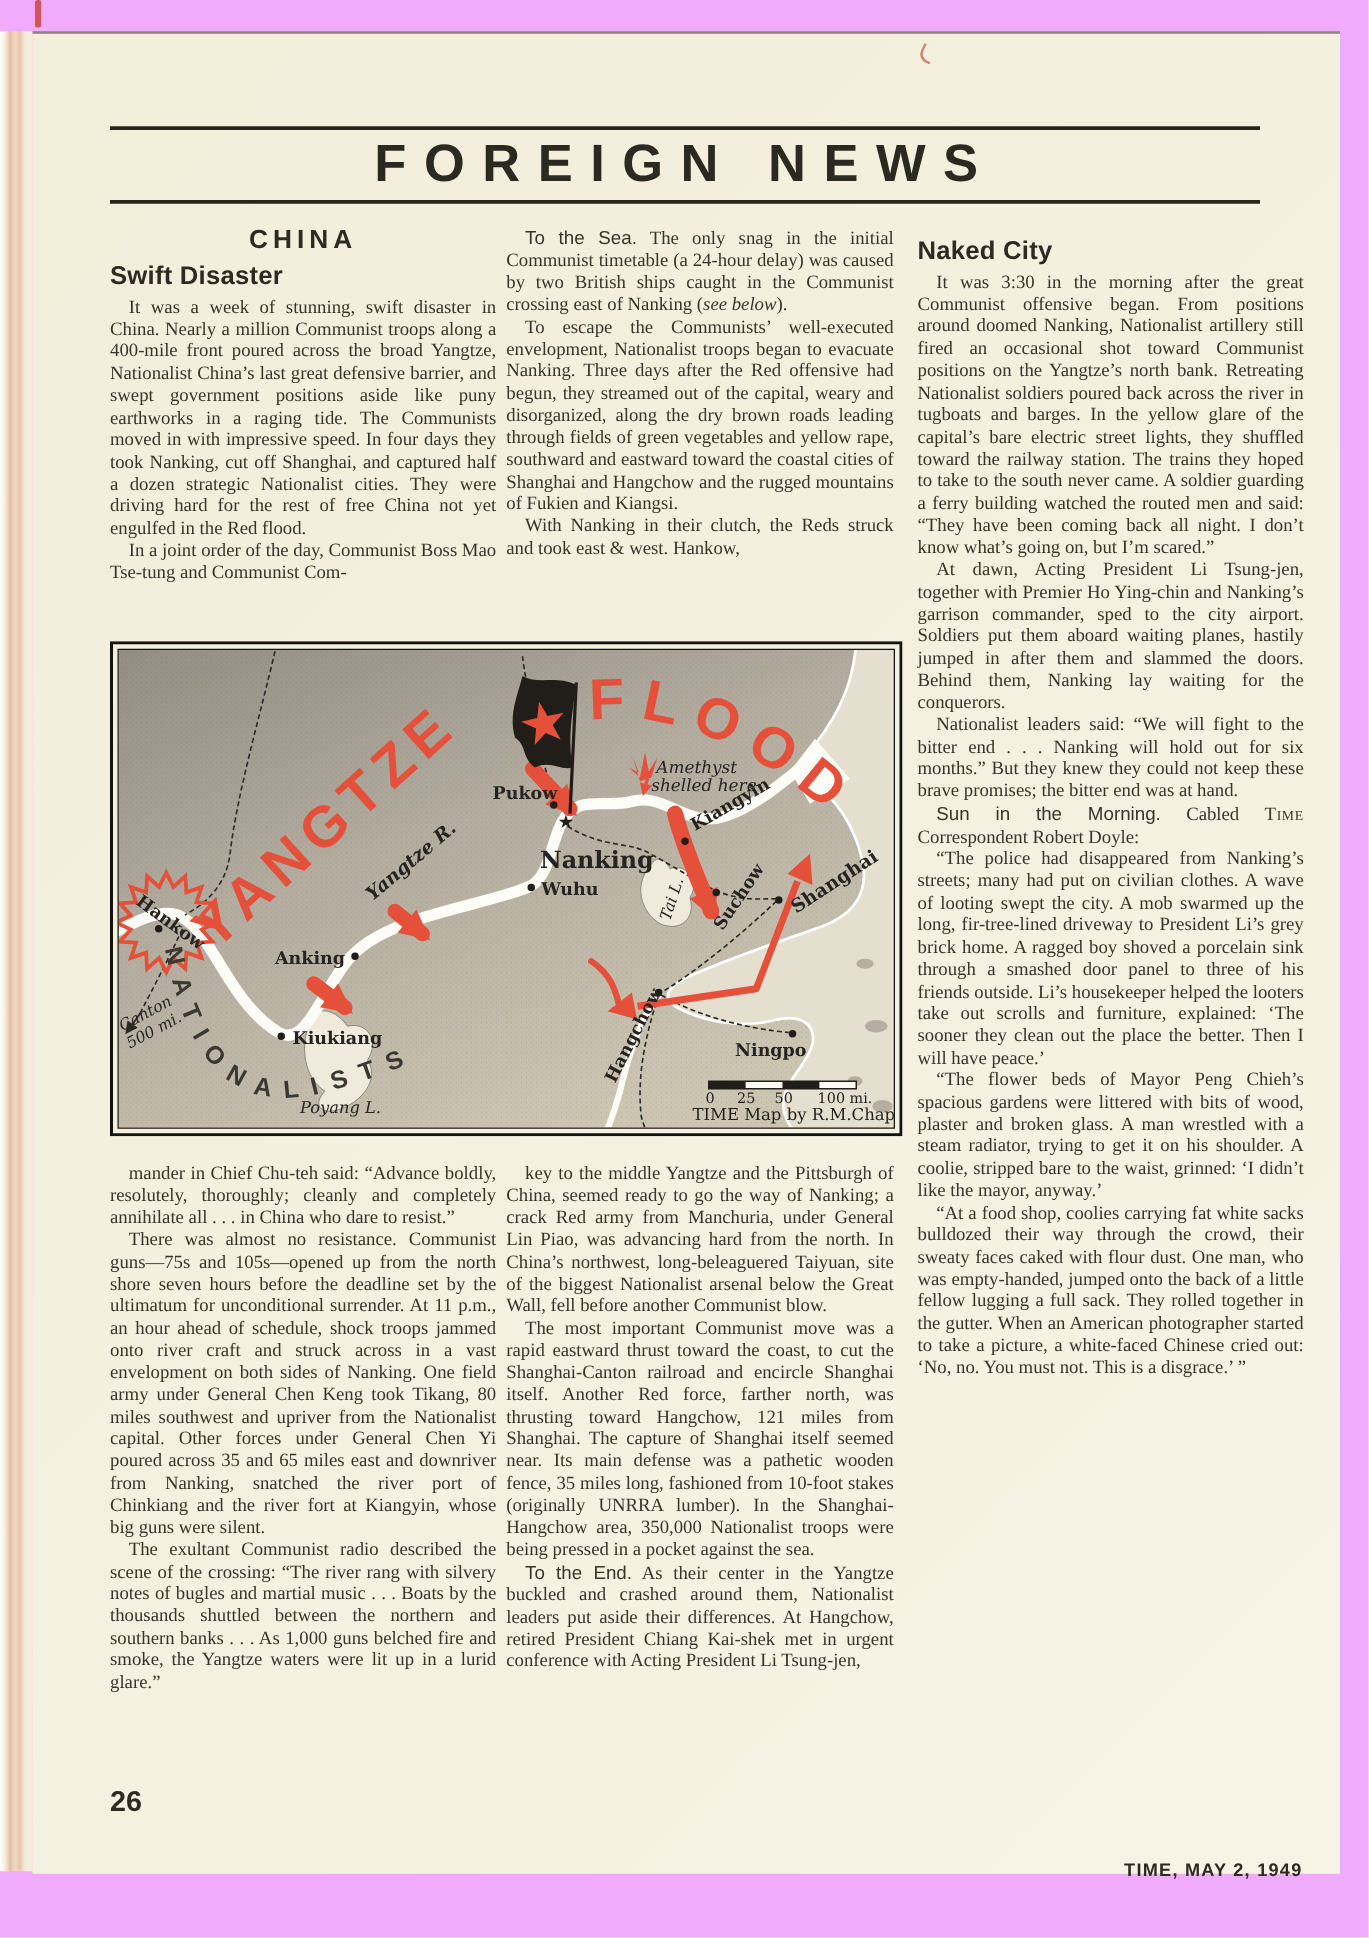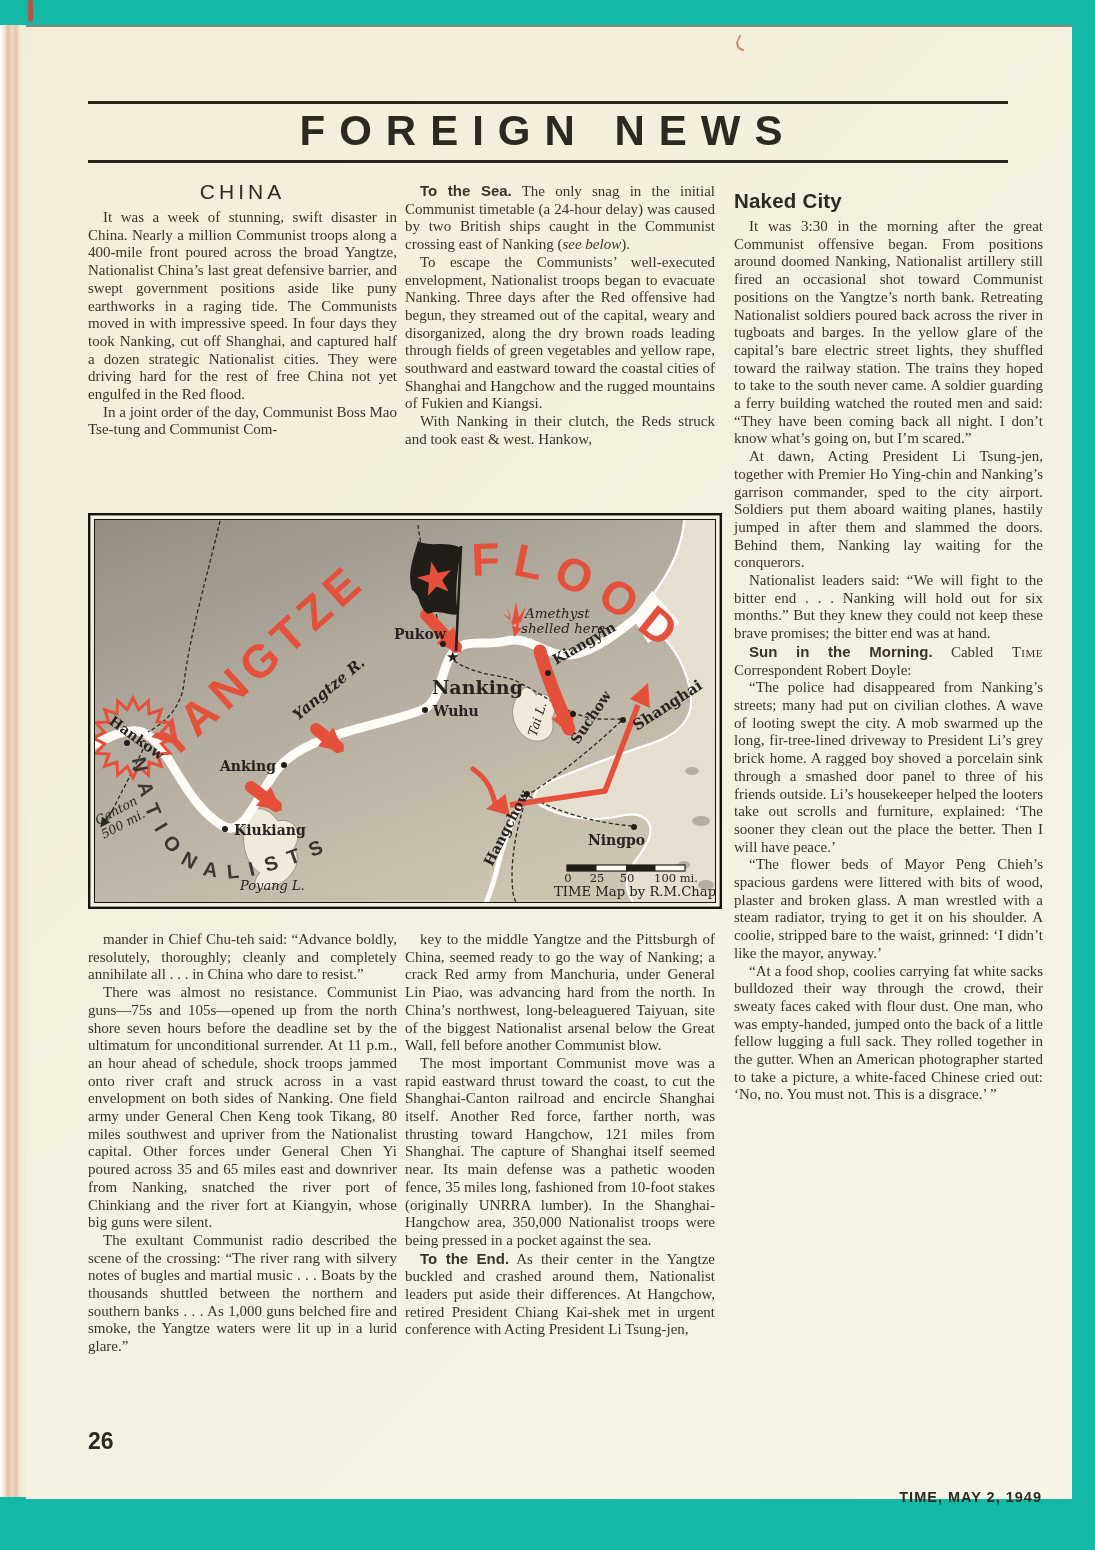--- a/index.html
+++ b/index.html
@@ -1,37 +1,37 @@
 <!DOCTYPE html>
 <html><head>
 <meta charset="utf-8">
 <style>
   html,body{margin:0;padding:0;background:#ffffff;}
-  #page{position:relative;width:1095px;height:1550px;background:#14b8a6;overflow:hidden;
+  #page{position:relative;width:1095px;height:1550px;background:#f0abfc;overflow:hidden;
         font-family:"Liberation Serif", serif;color:#393429;}
   .paper{position:absolute;left:26px;top:25px;width:1046px;height:1472px;
          background:linear-gradient(135deg,#f2eeda 0%,#f5f1e0 55%,#f7f4e6 100%);
          border-top:2px solid #8d8779;}
   .book-edge{position:absolute;left:0;top:25px;width:26px;height:1472px;
          background:repeating-linear-gradient(90deg,#ffffff 0px,#f6ecdf 4px,#e3bfa4 8px,#f0d9c4 12px,#e7c6ab 16px,#f5ecd9 20px,#f2eeda 26px);}
   .scan-tick{position:absolute;left:28px;top:0;width:5px;height:22px;background:#c84836;opacity:.85;border-radius:2px;}
   .scan-squiggle{position:absolute;left:736px;top:36px;width:9px;height:12px;border-left:2px solid #c3553f;
          border-bottom:2px solid #c3553f;border-radius:0 0 0 8px;transform:rotate(25deg);opacity:.7;}
   .rule{position:absolute;left:88px;width:920px;height:3px;background:#2a2619;}
   .masthead{position:absolute;left:88px;top:107px;width:920px;text-align:center;
          font-family:"Liberation Sans", sans-serif;font-weight:bold;font-size:42px;
          letter-spacing:14px;color:#2c2921;}
   .col{position:absolute;width:309px;}
   .col p{margin:0;font-size:15px;line-height:17.7px;text-align:justify;text-indent:15px;}
-  .sect-head{font-family:"Liberation Sans", sans-serif;font-weight:normal;font-size:21px;
+  .sect-head{font-family:"Liberation Sans", sans-serif;font-weight:bold;font-size:21px;
          letter-spacing:4px;text-align:center;color:#2e2a22;margin:0 0 5px 0;}
   .sub-head{font-family:"Liberation Sans", sans-serif;font-weight:bold;font-size:20.5px;
          color:#2e2a22;margin:1px 0 5px 0;letter-spacing:.2px;}
   .sub-head.inflow{margin-top:7px;}
-  .runin{font-family:"Liberation Sans", sans-serif;font-weight:bold;font-size:15px;}
+  .runin{font-family:"Liberation Sans", sans-serif;font-weight:normal;font-size:15px;}
   .ital{font-style:italic;margin-top:36px;}
   .smcaps{font-variant:small-caps;letter-spacing:.5px;}
   .mapwrap{position:absolute;left:88px;top:513px;width:634px;height:396px;}
   .pagenum{position:absolute;left:88px;top:1428px;font-family:"Liberation Sans", sans-serif;
          font-weight:bold;font-size:23px;color:#2e2a22;}
   .issue{position:absolute;left:734px;top:1489px;width:308px;text-align:right;
          font-family:"Liberation Sans", sans-serif;font-weight:bold;font-size:14.5px;
          letter-spacing:1px;color:#2e2a22;}
 </style>
 </head>
@@ -42,20 +42,21 @@
   <div class="paper"></div>
   <div class="scan-tick"></div>
   <div class="scan-squiggle"></div>
 
   <div class="rule" style="top:101px;"></div>
   <div class="masthead">FOREIGN NEWS</div>
   <div class="rule" style="top:160px;"></div>
 
   <div class="col" style="left:88px;top:180px;">
     <div class="sect-head">CHINA</div>
+    <div class="sub-head">Swift Disaster</div>
     <p>It was a week of stunning, swift disaster in China. Nearly a million Communist troops along a 400-mile front poured across the broad Yangtze, Nationalist China’s last great defensive barrier, and swept government positions aside like puny earthworks in a raging tide. The Communists moved in with impressive speed. In four days they took Nanking, cut off Shanghai, and captured half a dozen strategic Nationalist cities. They were driving hard for the rest of free China not yet engulfed in the Red flood.</p>
     <p>In a joint order of the day, Communist Boss Mao Tse-tung and Communist Com-</p>
   </div>
 
   <div class="col" style="left:405px;top:182px;width:310px;">
     <p><span class="runin">To the Sea.</span><span> The only snag in the initial Communist timetable (a 24-hour delay) was caused by two British ships caught in the Communist crossing east of Nanking (</span><span class="ital">see below</span><span>).</span></p>
     <p>To escape the Communists’ well-executed envelopment, Nationalist troops began to evacuate Nanking. Three days after the Red offensive had begun, they streamed out of the capital, weary and disorganized, along the dry brown roads leading through fields of green vegetables and yellow rape, southward and eastward toward the coastal cities of Shanghai and Hangchow and the rugged mountains of Fukien and Kiangsi.</p>
     <p>With Nanking in their clutch, the Reds struck and took east &amp; west. Hankow,</p>
   </div>
 

